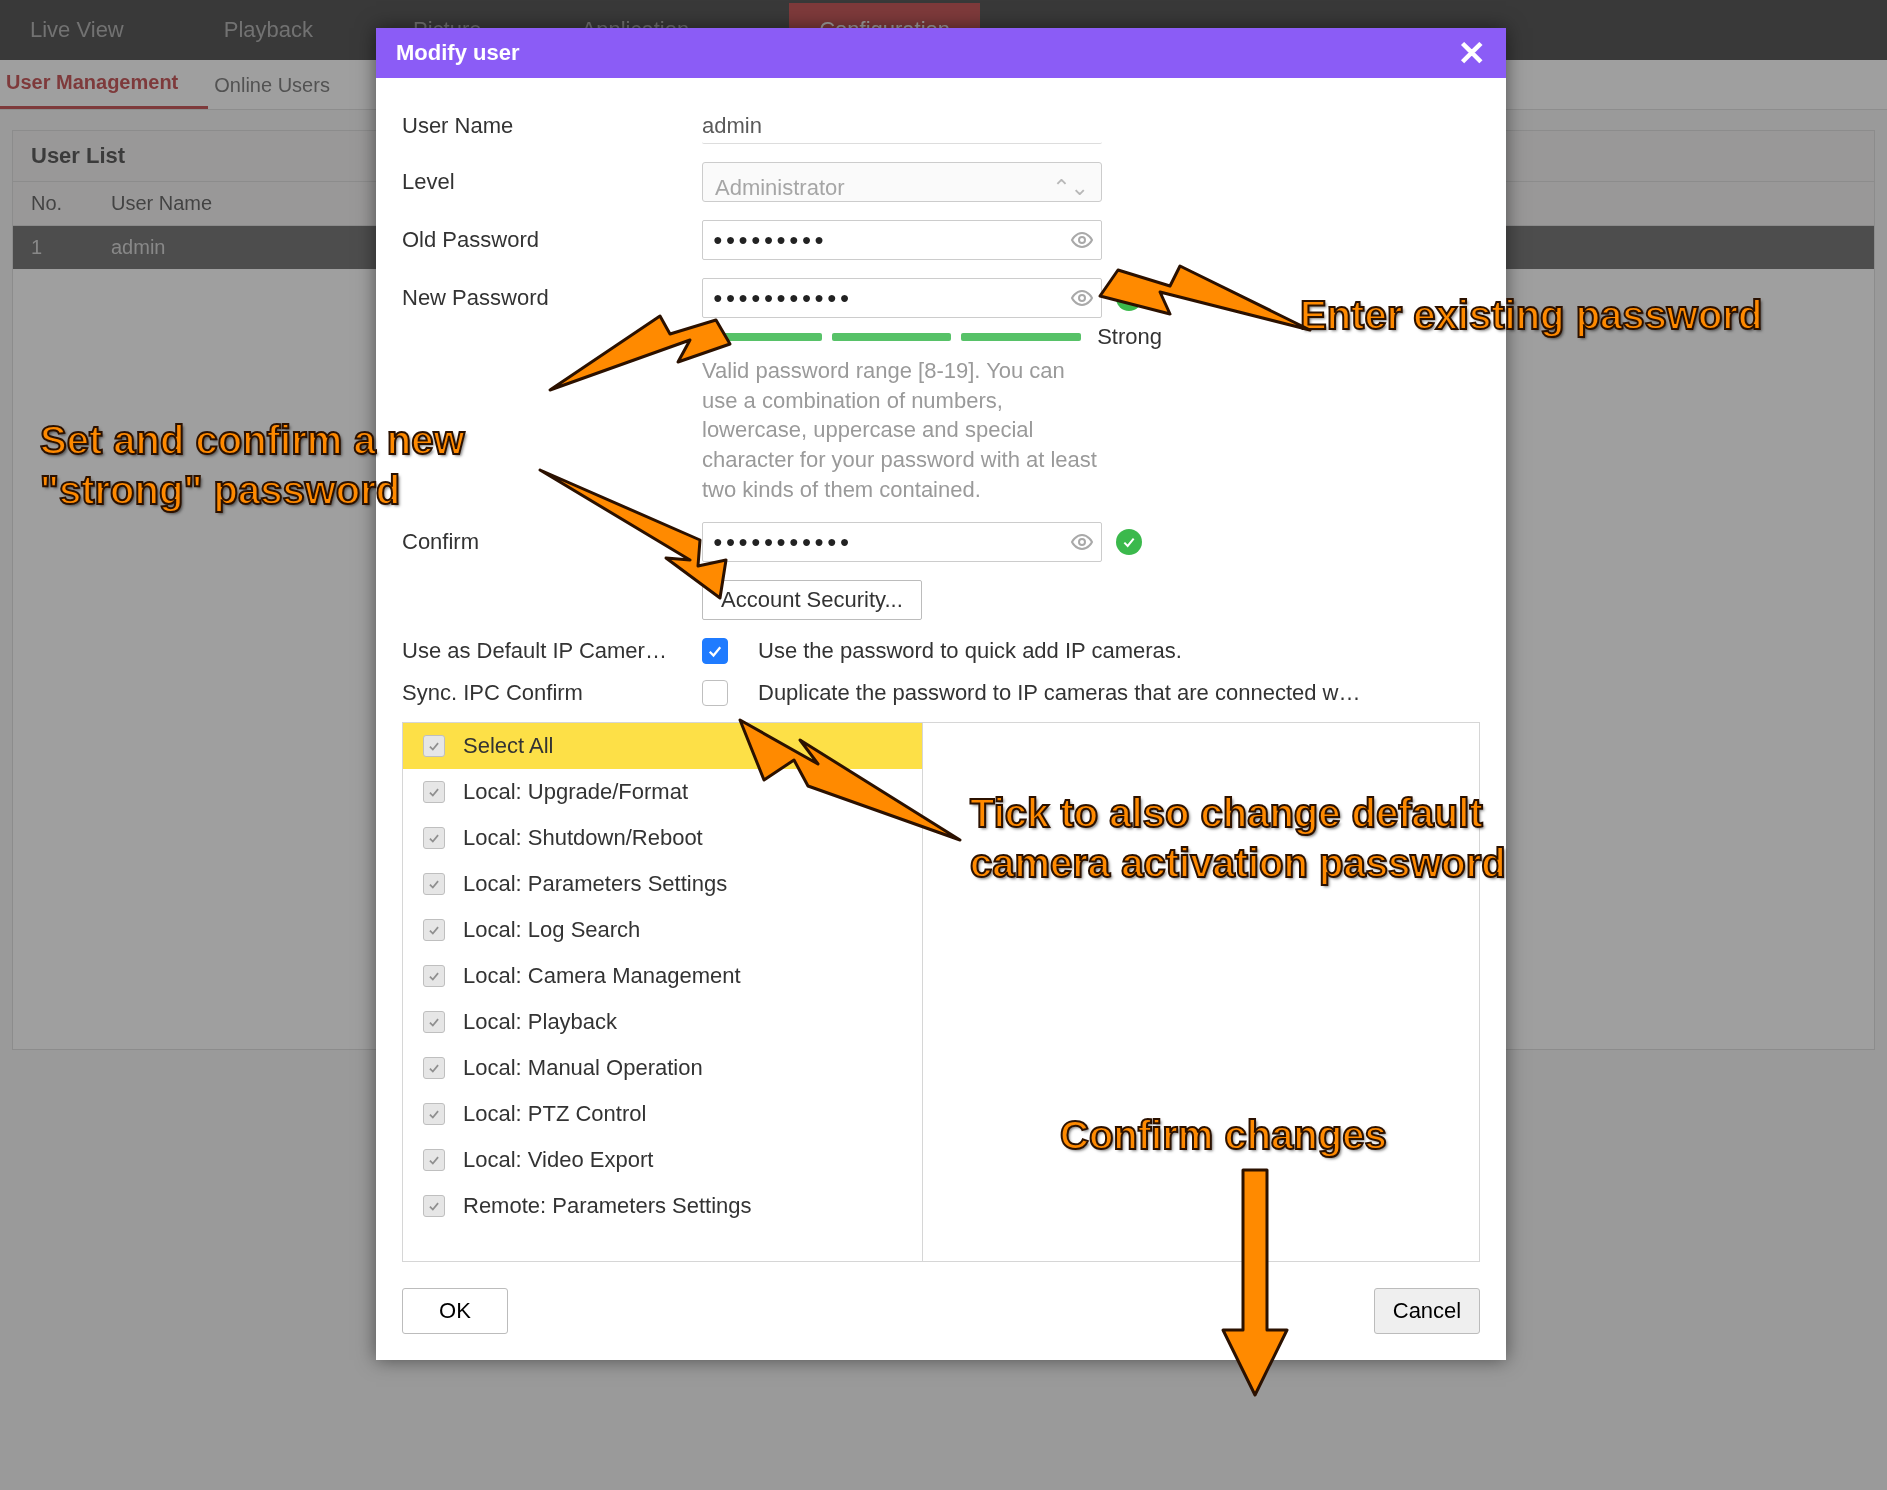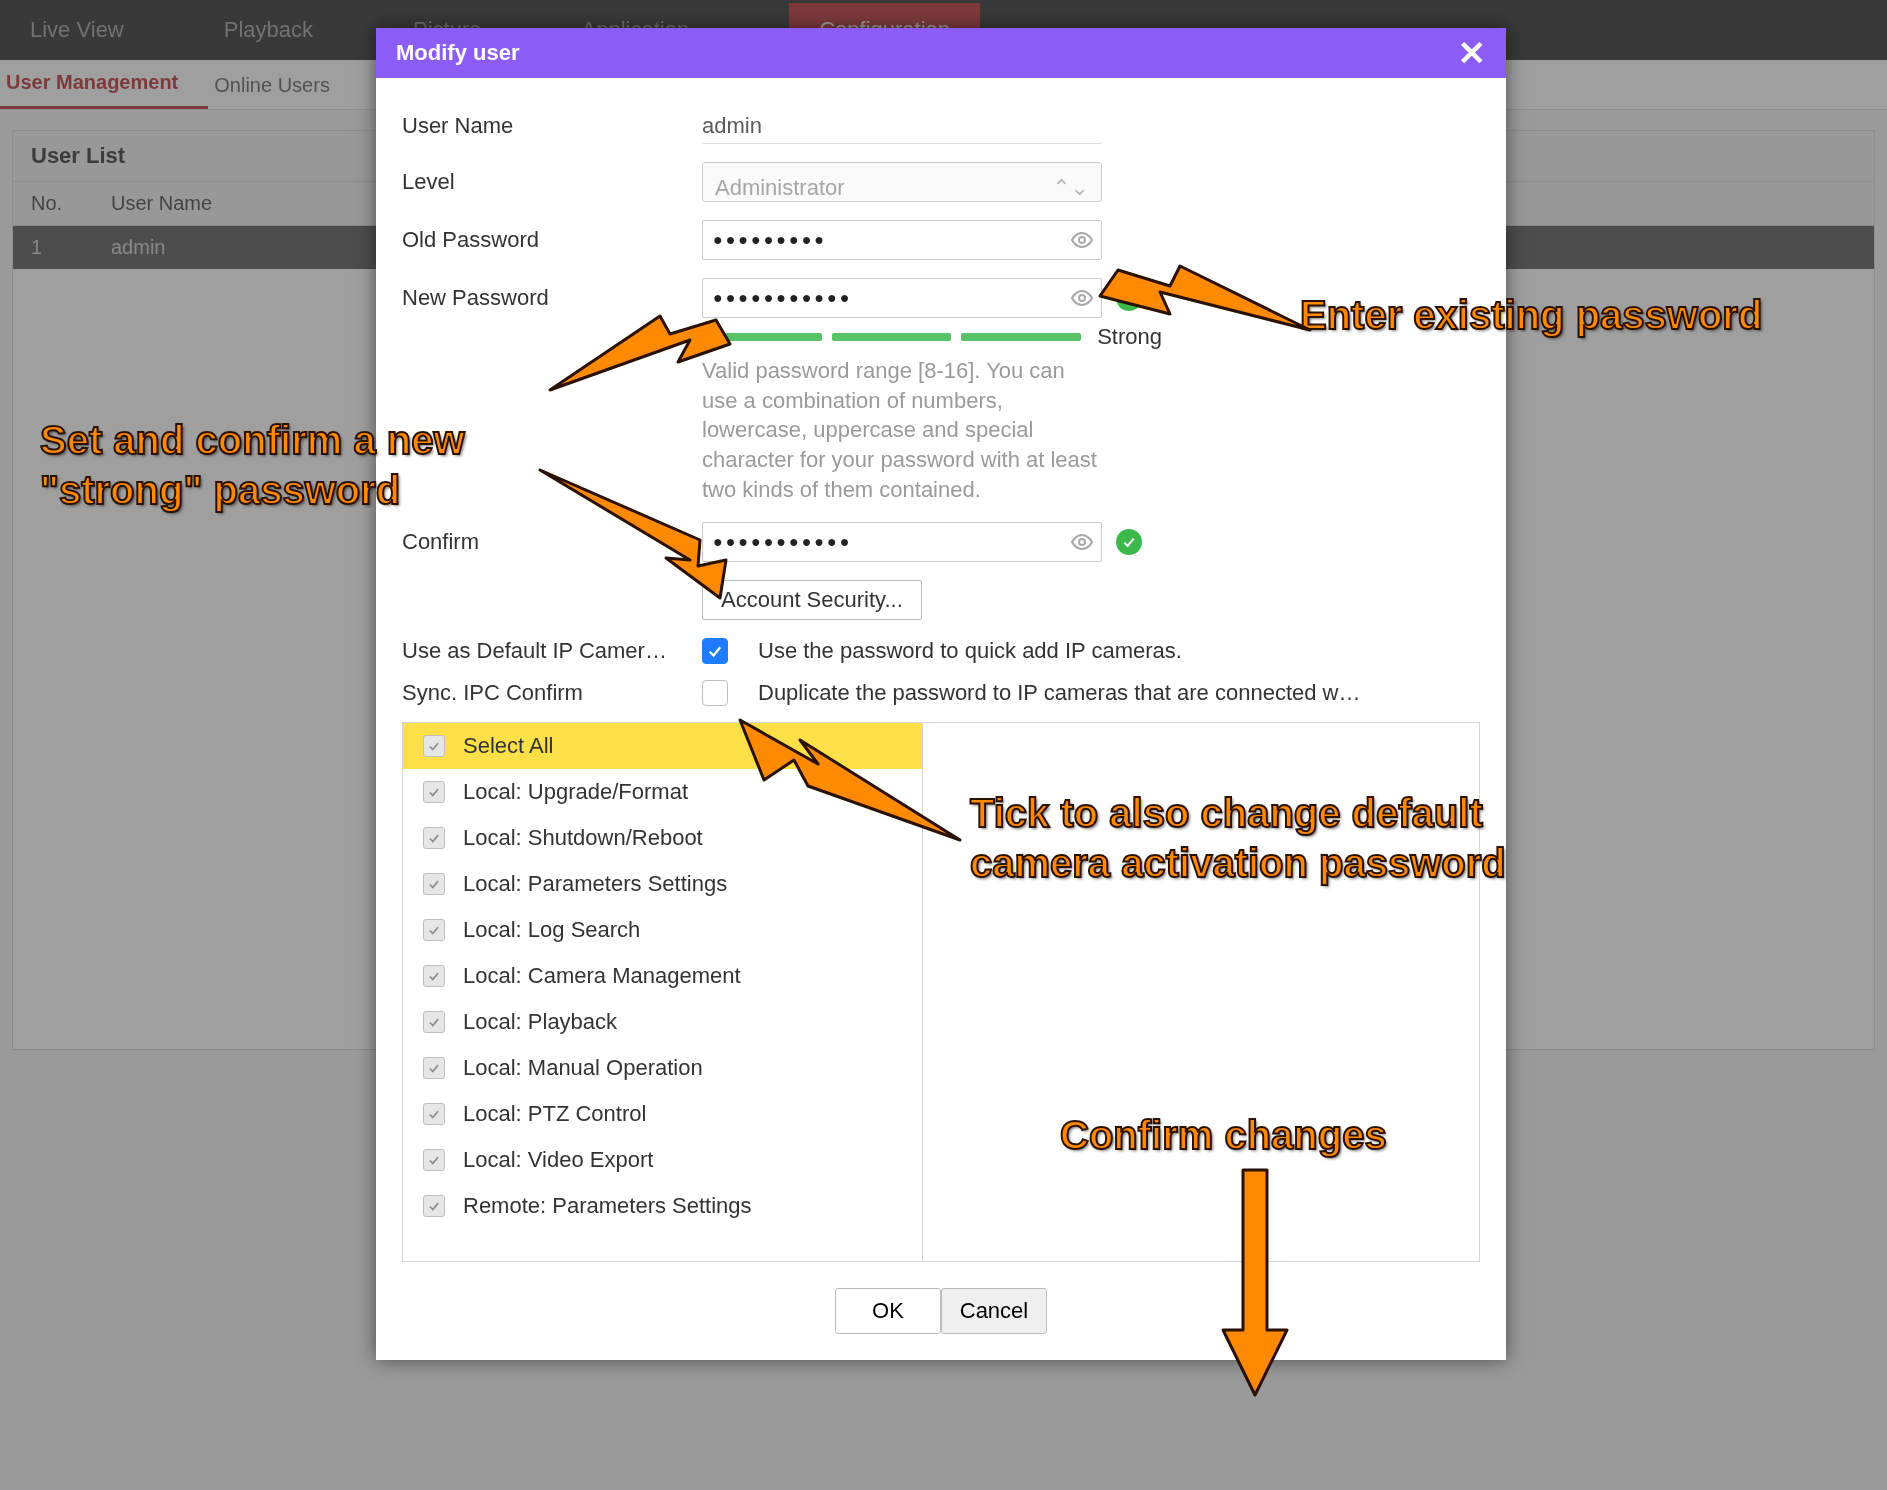--- a/index.html
+++ b/index.html
@@ -144,21 +144,21 @@
   .perm-check {
     width:22px; height:22px; border:1px solid #bfbfbf; border-radius:3px;
     margin-right:18px; background:#e6e6e6;
     display:flex; align-items:center; justify-content:center; flex:0 0 22px;
   }
   .perm-check svg { width:14px; height:14px; stroke:#8f8f8f; stroke-width:3; fill:none; }
   .perm-right { flex:1; }
 
   
   .modal-footer {
-    padding:26px; display:flex; justify-content:center; 
+    padding:26px; display:flex; justify-content:space-between; 
   }
   .btn {
     min-width:106px; height:46px; border:1px solid #bcbcbc; border-radius:3px;
     font-size:22px; cursor:pointer; background:#fff;
   }
   .btn.cancel { background:#efefef; }
 
   
   .anno-text {
     position:absolute;
@@ -260,21 +260,21 @@
       </div>
     </div>
 
     <div class="strength-row">
       <div class="strength-bar"></div>
       <div class="strength-bar"></div>
       <div class="strength-bar"></div>
       <div class="strength-label">Strong</div>
     </div>
 
-    <div class="hint">Valid password range [8-16]. You can use a combination of numbers, lowercase, uppercase and special character for your password with at least two kinds of them contained.</div>
+    <div class="hint">Valid password range [8-19]. You can use a combination of numbers, lowercase, uppercase and special character for your password with at least two kinds of them contained.</div>
 
     <div class="form-row">
       <div class="lbl">Confirm</div>
       <div class="ctrl">
         <div class="txt" style="display:flex;align-items:center;letter-spacing:3px;font-size:16px;">●●●●●●●●●●●</div>
         <span class="eye-icon">
           <svg viewBox="0 0 24 24">
               <circle cx="12" cy="12" r="3" fill="none" stroke="#a9a9a9" stroke-width="2"></circle>
               <path d="M2 12s3.5-7 10-7 10 7 10 7-3.5 7-10 7S2 12 2 12z" fill="none" stroke="#a9a9a9" stroke-width="2"></path>
             </svg>

